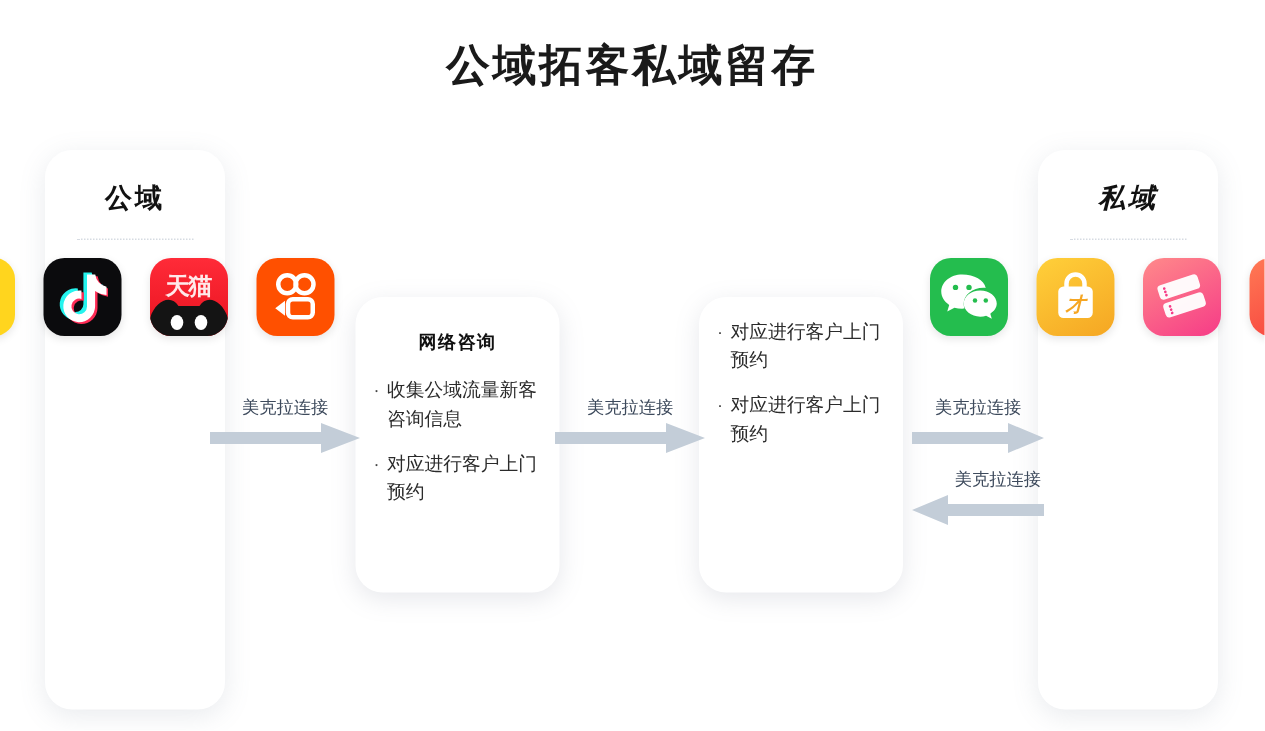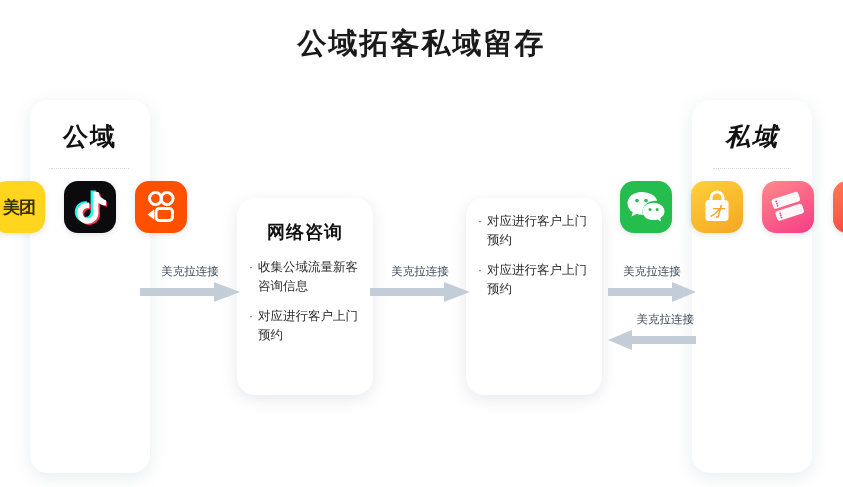--- a/index.html
+++ b/index.html
@@ -23,21 +23,21 @@
   
   .panel{
     position:absolute;top:100px;width:120px;height:373px;
     background:#ffffff;border-radius:18px;
     box-shadow:0 4px 18px rgba(120,130,150,0.16);
     display:flex;flex-direction:column;align-items:center;
   }
   .panel-left{left:30px;}
   .panel-right{left:692px;font-style:italic;}
   .panel-title{
-    margin-top:20px;font-size:25px;font-weight:bold;color:#111;
+    margin-top:20px;font-size:18px;font-weight:bold;color:#111;
     letter-spacing:2px;
   }
   .panel-divider{
     margin-top:15px;width:78px;height:0;
     border-top:1px dotted #d6dbe2;
   }
   .panel-icons{
     margin-top:12px;display:flex;flex-direction:row;
     align-items:center;gap:19px;
   }
@@ -70,21 +70,21 @@
   .card{
     position:absolute;top:198px;width:136px;height:197px;
     background:#ffffff;border-radius:18px;
     box-shadow:0 4px 16px rgba(120,130,150,0.18);
     padding:0 12px;box-sizing:border-box;
   }
   .card-1{left:237px;}
   .card-2{left:466px;}
   .card-title{
     margin-top:22px;text-align:center;
-    font-size:18px;font-weight:bold;color:#111;letter-spacing:1px;
+    font-size:12px;font-weight:bold;color:#111;letter-spacing:1px;
   }
   .card-body{margin-top:14px;}
   .bullet{
     display:flex;font-size:12.5px;line-height:19px;color:#2b2b2b;
     margin-bottom:11px;
   }
   .bullet .dot{
     flex:0 0 auto;width:9px;color:#444;font-size:12px;line-height:19px;
   }
   .bullet .btxt{flex:1 1 auto;}
@@ -120,20 +120,29 @@
       </div>
 
       <div class="app-icon ic-douyin">
         <svg width="34" height="36" viewBox="0 0 34 36">
           <path d="M20 3 h5.5 a9.5 9.5 0 0 0 7.5 8.2 v5.4 a14.5 14.5 0 0 1 -7.6 -2.6 v10.2 a10.6 10.6 0 1 1 -9.1 -10.5 v5.6 a5.2 5.2 0 1 0 3.7 5 z" fill="#25F4EE" transform="translate(-2.4,-1.4)"></path>
           <path d="M20 3 h5.5 a9.5 9.5 0 0 0 7.5 8.2 v5.4 a14.5 14.5 0 0 1 -7.6 -2.6 v10.2 a10.6 10.6 0 1 1 -9.1 -10.5 v5.6 a5.2 5.2 0 1 0 3.7 5 z" fill="#FE2C55" transform="translate(1.6,1.2)"></path>
           <path d="M20 3 h5.5 a9.5 9.5 0 0 0 7.5 8.2 v5.4 a14.5 14.5 0 0 1 -7.6 -2.6 v10.2 a10.6 10.6 0 1 1 -9.1 -10.5 v5.6 a5.2 5.2 0 1 0 3.7 5 z" fill="#ffffff"></path>
         </svg>
       </div>
 
+      <div class="app-icon ic-tmall">
+        <span class="tm-txt">天猫</span>
+        <svg width="52" height="26" viewBox="0 0 52 26" style="position:absolute;bottom:0;left:0;">
+          <path d="M0 14 C4 2 14 -2 19 6 L33 6 C38 -2 48 2 52 14 L52 26 L0 26 Z" fill="#141414"></path>
+          <ellipse cx="18" cy="17" rx="4.2" ry="5" fill="#ffffff"></ellipse>
+          <ellipse cx="34" cy="17" rx="4.2" ry="5" fill="#ffffff"></ellipse>
+          <ellipse cx="26" cy="19" rx="2.2" ry="1.8" fill="#141414"></ellipse>
+        </svg>
+      </div>
 
       <div class="app-icon ic-kuaishou">
         <svg width="36" height="36" viewBox="0 0 36 36">
           <circle cx="12.5" cy="9.5" r="6" fill="none" stroke="#ffffff" stroke-width="3"></circle>
           <circle cx="24" cy="9.5" r="6" fill="none" stroke="#ffffff" stroke-width="3"></circle>
           <rect x="13" y="19.5" width="16.5" height="12" rx="3.2" fill="none" stroke="#ffffff" stroke-width="3"></rect>
           <path d="M11 20.5 L11 30.5 L4.5 25.5 Z" fill="#ffffff"></path>
         </svg>
       </div>
 

